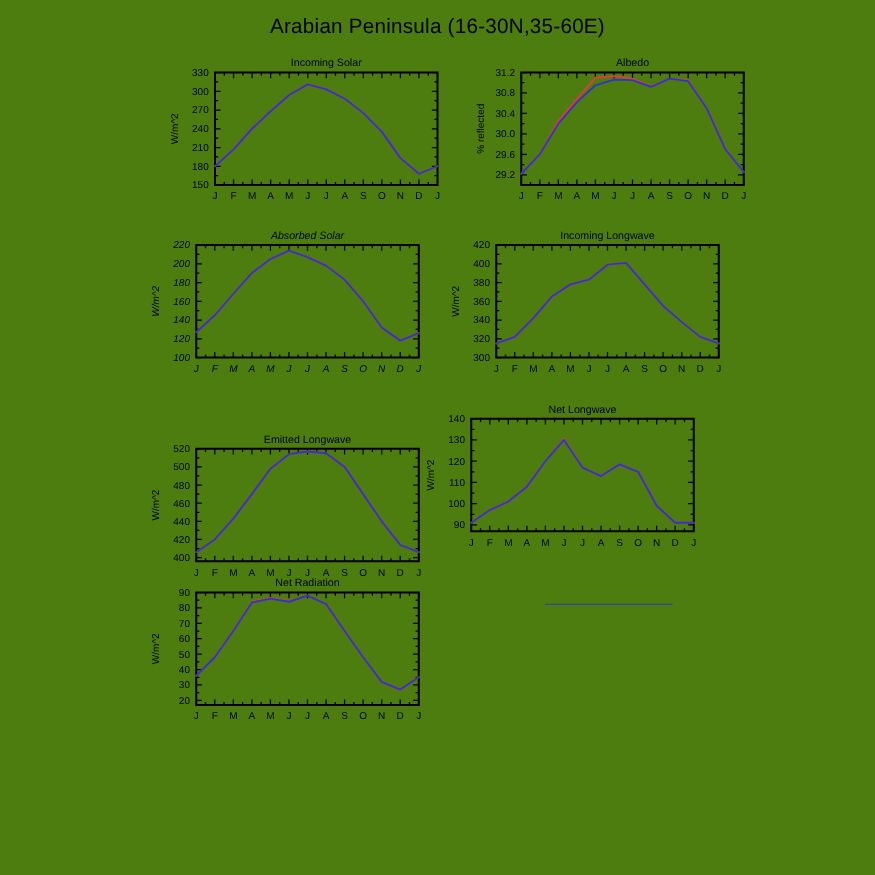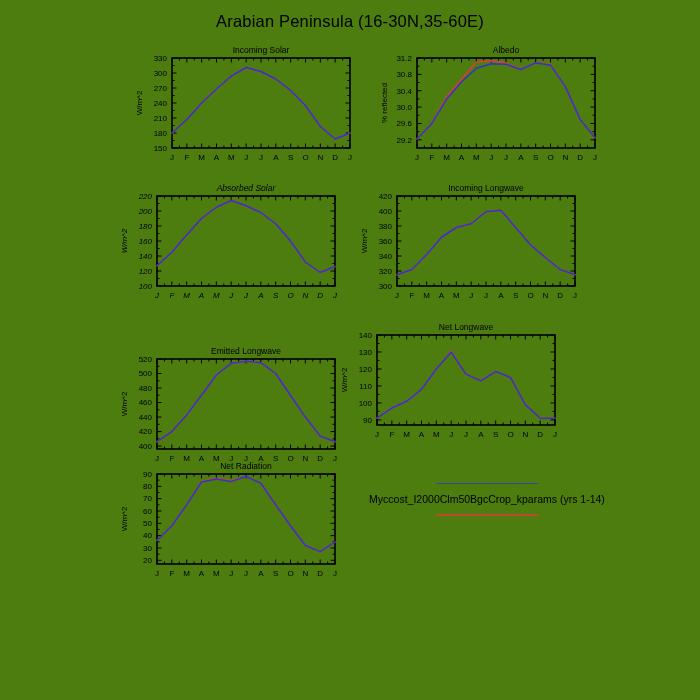--- a/index.html
+++ b/index.html
@@ -756,19 +756,15 @@
         <text x="12" y="63" text-anchor="middle" font-size="8" fill="#000" transform="rotate(-90 12 63)">W/m^2</text>
         <polyline points="42.00,84.58 56.83,69.78 71.67,48.82 86.50,25.40 101.33,22.32 116.17,24.78 131.00,20.47 145.83,27.25 160.67,48.82 175.50,69.78 190.33,89.51 205.17,95.67 220.00,85.81" fill="none" stroke="#e23b3b" stroke-width="1.5" stroke-linejoin="round" stroke-linecap="round"></polyline>
         <polyline points="42.00,84.58 56.83,69.78 71.67,48.82 86.50,26.01 101.33,22.93 116.17,25.40 131.00,20.47 145.83,27.25 160.67,48.82 175.50,69.78 190.33,89.51 205.17,95.67 220.00,85.81" fill="none" stroke="#3333cc" stroke-width="1.5" stroke-linejoin="round" stroke-linecap="round"></polyline>
       </svg>
   </div>
 
   <div class="legend">
     <div class="legend-entry">
       <span class="legend-rule" style="background: rgb(51, 51, 204);"></span>
     </div>
-    <div class="legend-entry">
-      <span class="legend-label">Myccost_I2000Clm50BgcCrop_kparams (yrs 1-14)</span>
-      <span class="legend-rule" style="background: rgb(226, 59, 59);"></span>
-    </div>
   </div>
 
 </div>
 
 </body></html>

